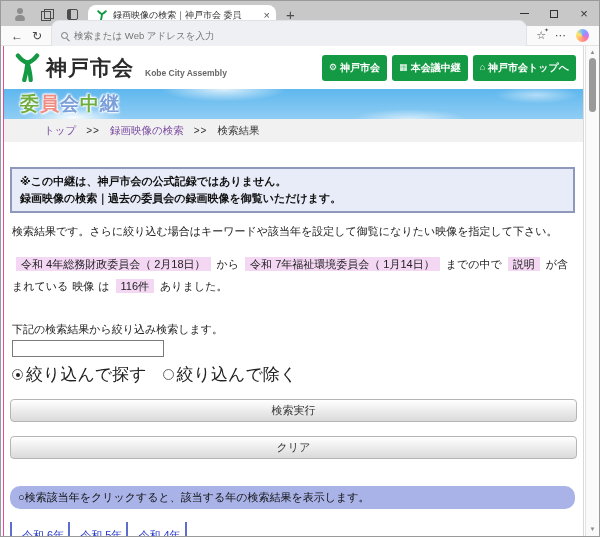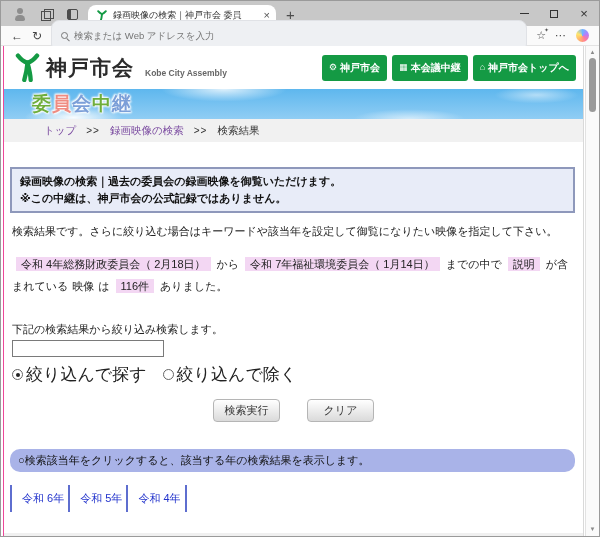--- a/index.html
+++ b/index.html
@@ -76,21 +76,21 @@
 
   
   .banner { height:30px; position:relative;
     background:
       radial-gradient(ellipse 70px 16px at 12% 95%, rgba(255,255,255,.95), rgba(255,255,255,0) 70%),
       radial-gradient(ellipse 90px 18px at 38% 0%, rgba(255,255,255,.8), rgba(255,255,255,0) 70%),
       radial-gradient(ellipse 80px 14px at 70% 100%, rgba(255,255,255,.6), rgba(255,255,255,0) 70%),
       radial-gradient(ellipse 60px 12px at 92% 20%, rgba(255,255,255,.5), rgba(255,255,255,0) 70%),
       linear-gradient(#5eb7ee, #90cdf4);
   }
-  .banner-title { position:absolute; left:28px; top:2px; font-size:19px; font-weight:bold;
+  .banner-title { position:absolute; left:16px; top:2px; font-size:19px; font-weight:bold;
     text-shadow:0 0 2px #fff, 0 0 3px #fff, 1px 1px 2px #fff, -1px -1px 2px #fff; letter-spacing:1px; }
 
   
   .breadcrumb { height:23px; background:#f1f1f1; font-size:10.5px; color:#333;
                 display:flex; align-items:center; gap:10px; padding-left:40px; }
   .crumb-link { color:#7a4aa0; text-decoration:none; }
   .crumb-sep { color:#333; font-size:10px; letter-spacing:1px; }
 
   
   .pad { padding:0 6px; }
@@ -104,21 +104,21 @@
   .refine-label { margin:25px 0 0 2px; font-size:11px; color:#222; }
   .refine-input { display:block; margin:3px 0 0 2px; width:152px; height:17px;
                   border:1px solid #7a7a7a; font-size:11px; font-family:inherit; padding:0 3px; }
   .radios { margin:6px 0 0 2px; display:flex; align-items:center; font-size:17px; color:#222; }
   .radio { width:11px; height:11px; border:1px solid #666; border-radius:50%; background:#fff;
            position:relative; margin-right:3px; flex:0 0 auto; }
   .radio.checked::after { content:""; position:absolute; left:2.5px; top:2.5px; width:4px; height:4px;
                           border-radius:50%; background:#222; }
   .radio-lbl2 { margin-left:16px; }
 
-  .btn-row { margin-top:13px; display:flex; justify-content:center; gap:27px; }
+  .btn-row { margin-top:13px; display:flex; gap:14px;flex-direction:column; }
   .gray-btn { min-width:67px; height:23px; font-size:11px; color:#333; font-family:inherit;
               background:linear-gradient(#ffffff,#dadada); border:1px solid #b5b5b5;
               border-radius:4px; cursor:pointer; }
 
   .year-note { margin:27px 2px 0 0; background:#a9b3e8; padding:4px 8px; font-size:11px; color:#111;border-radius:10px; }
   .year-links { margin:13px 0 0 0; display:flex; align-items:stretch; }
   .year-item { border-left:2px solid #5e6ecf; padding:6px 4px 6px 10px; display:flex; align-items:center; }
   .year-end { border-left:2px solid #5e6ecf; }
   .year-link { color:#2233cc; font-size:11px; text-decoration:none; }
 
@@ -209,22 +209,22 @@
         <a class="crumb-link" href="#">トップ</a>
         <span class="crumb-sep">&gt;&gt;</span>
         <a class="crumb-link" href="#">録画映像の検索</a>
         <span class="crumb-sep">&gt;&gt;</span>
         <span>検索結果</span>
       </div>
 
       <div class="pad">
 
         <div class="notice">
+          <div>※この中継は、神戸市会の公式記録ではありません。</div>
           <div>録画映像の検索｜過去の委員会の録画映像を御覧いただけます。</div>
-          <div>※この中継は、神戸市会の公式記録ではありません。</div>
         </div>
 
         <p class="intro">検索結果です。さらに絞り込む場合はキーワードや該当年を設定して御覧になりたい映像を指定して下さい。</p>
 
         <p class="summary">
           <span class="hl">令和 4年総務財政委員会（ 2月18日）</span><span class="seg">から</span><span class="hl">令和 7年福祉環境委員会（ 1月14日）</span><span class="seg">までの中で</span><span class="hl">説明</span><span class="seg">が含まれている</span><span class="seg">映像</span><span class="seg">は</span><span class="hl">116件</span><span class="seg">ありました。</span>
         </p>
 
         <p class="refine-label">下記の検索結果から絞り込み検索します。</p>
         <input class="refine-input" type="text" value="" style="">

